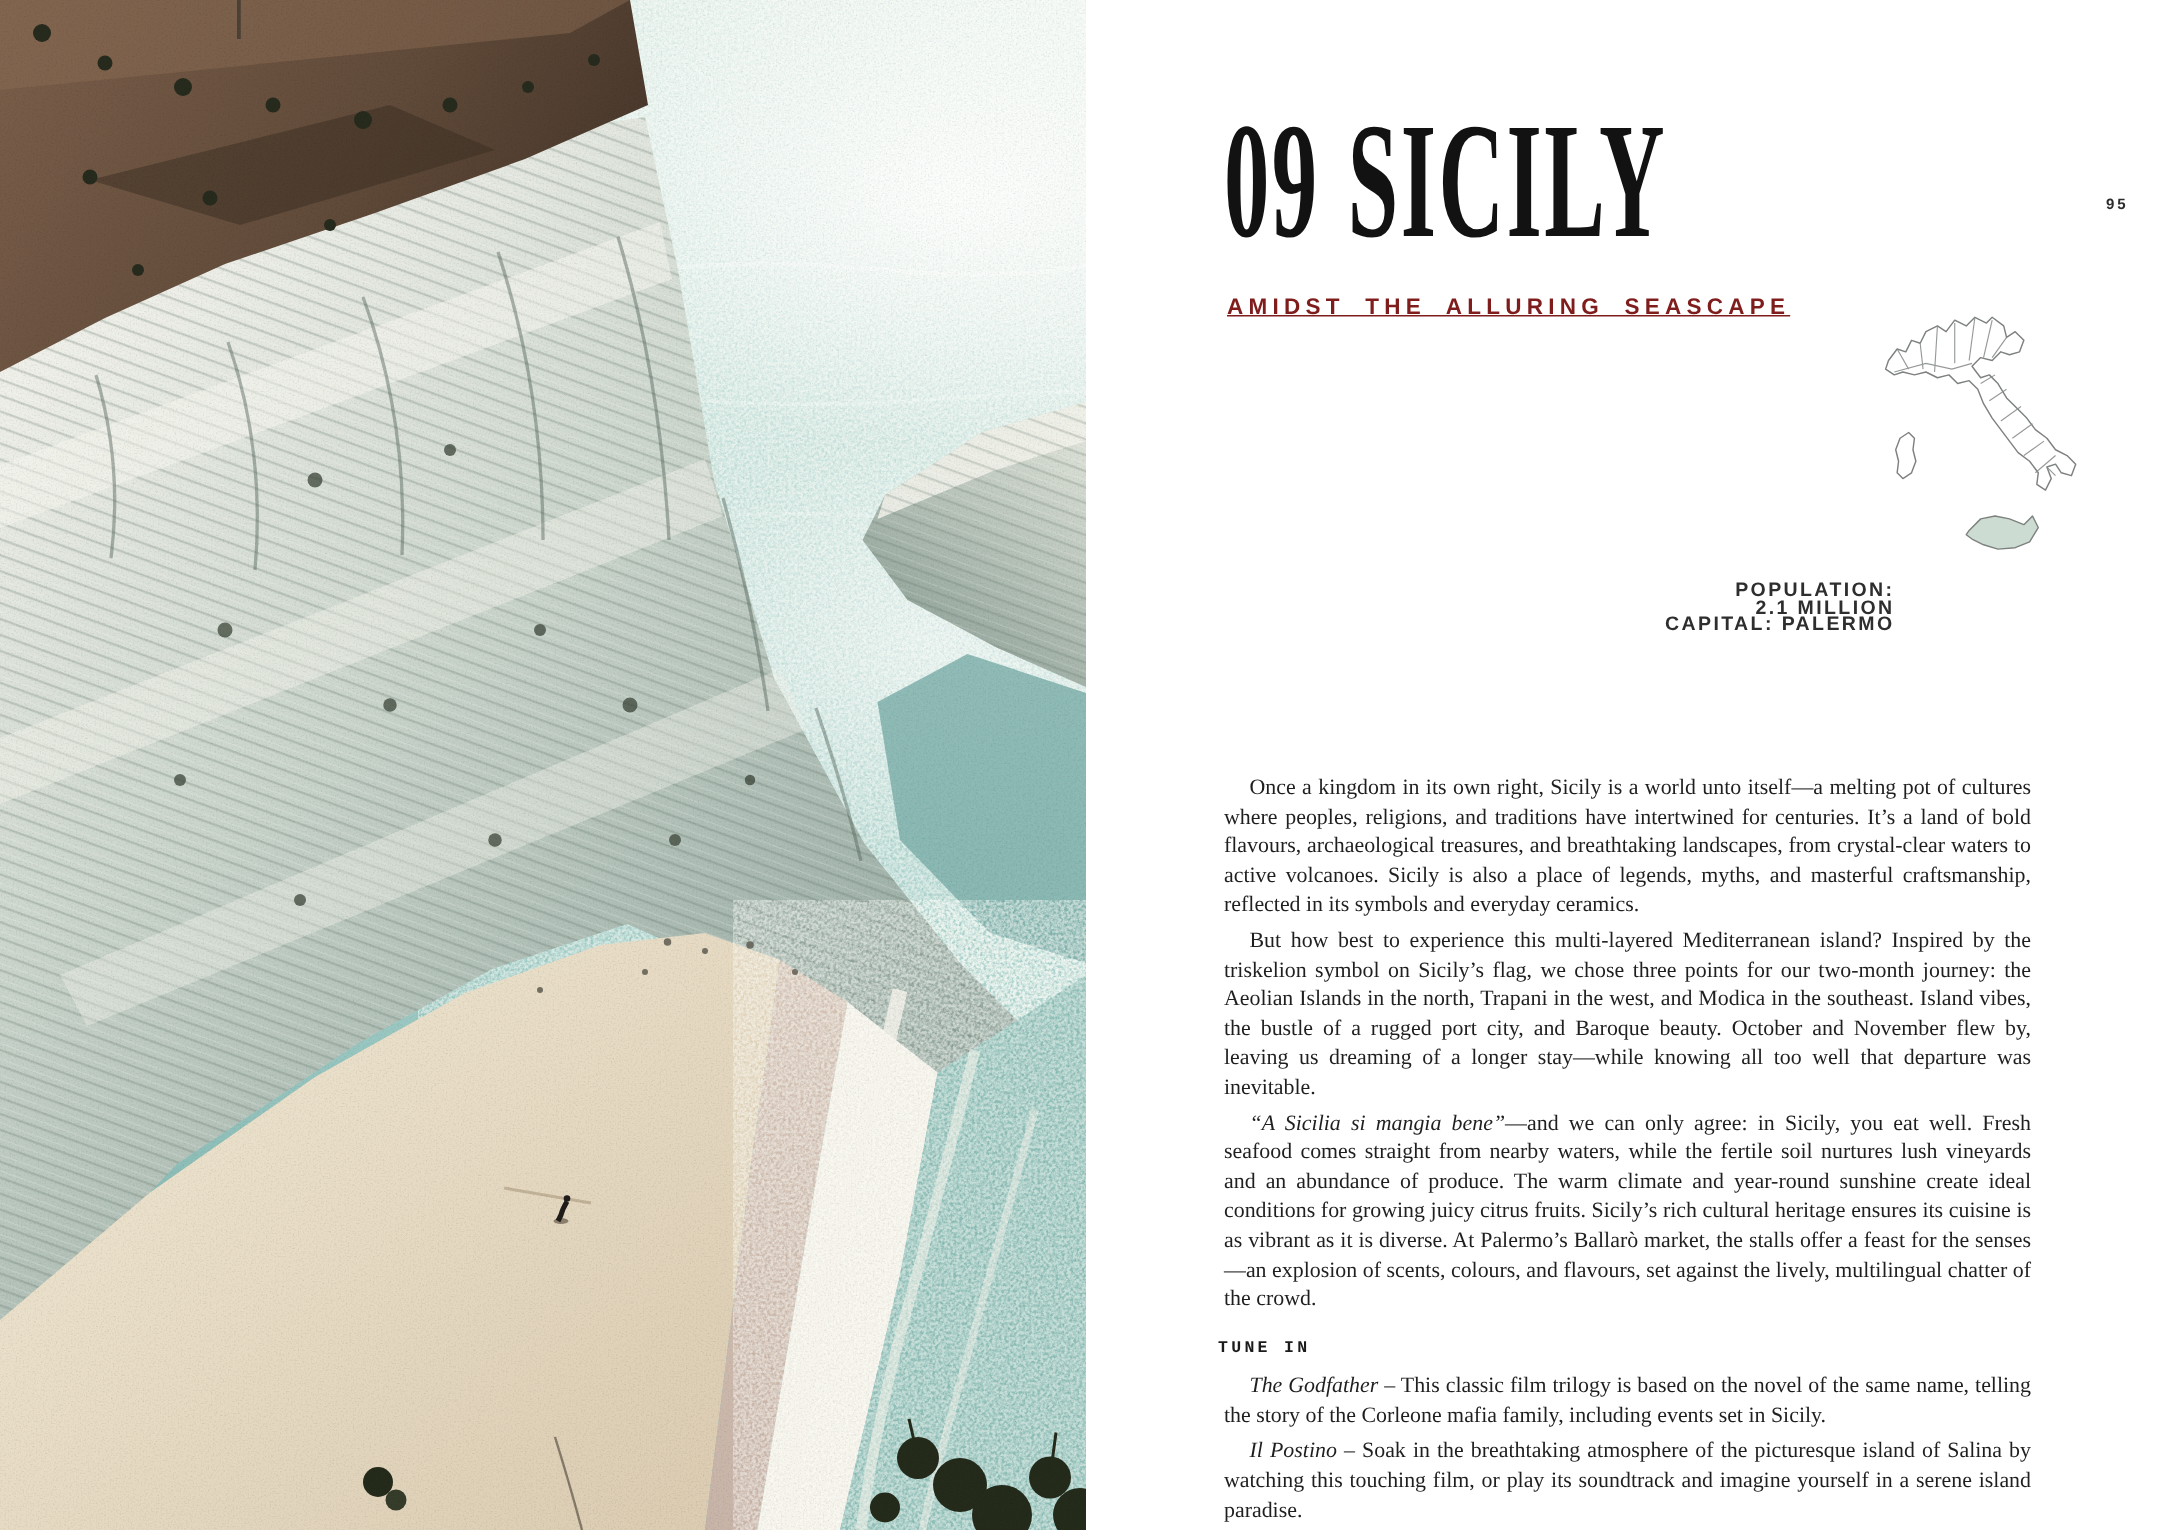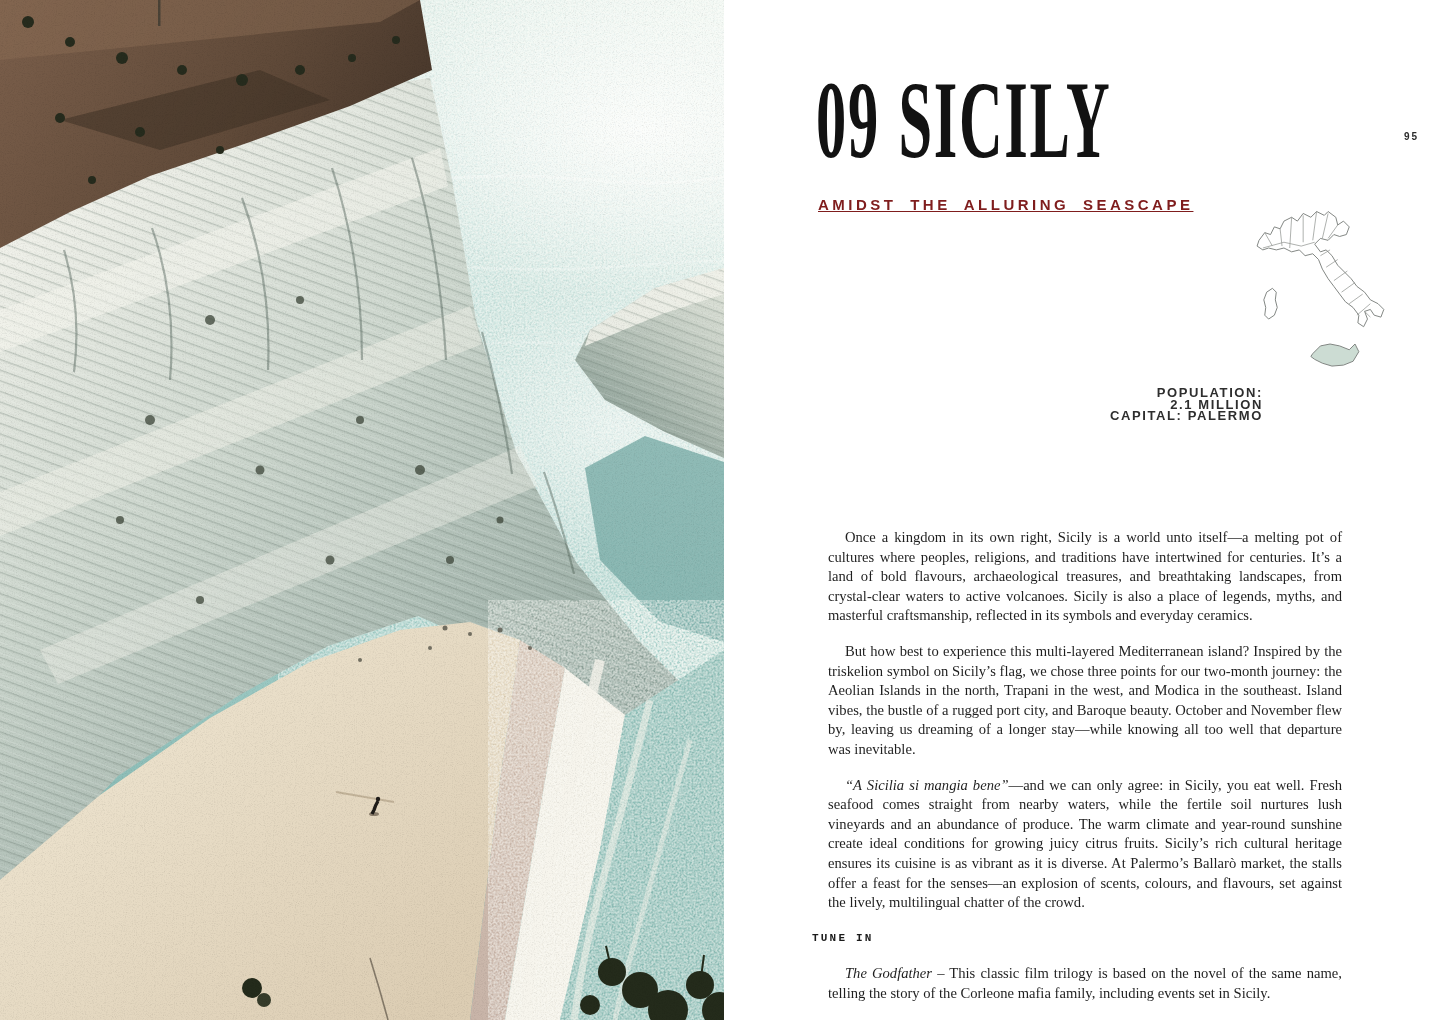--- a/index.html
+++ b/index.html
@@ -18,21 +18,21 @@
   .title .word{margin-left:34px;}
   .subtitle{position:absolute;left:94px;top:196px;margin:0;font-family:"Liberation Sans",sans-serif;
             font-size:15px;font-weight:bold;letter-spacing:3.5px;word-spacing:6px;color:#7f1d1d;text-decoration:underline;}
   .map-block{position:absolute;left:484px;top:200px;width:200px;}
   .map-block svg{display:block;width:170px;height:192px;margin-left:14px;}
   .stats{position:absolute;left:339px;top:387px;width:200px;text-align:right;
          font-family:"Liberation Sans",sans-serif;font-size:13px;font-weight:bold;
          letter-spacing:1.6px;line-height:11.6px;color:#2e2e2e;}
   .bodycopy{position:absolute;left:88px;top:512px;width:546px;font-size:14.6px;
             line-height:19.6px;color:#1f1f1f;text-align:justify;}
-  .bodycopy p{margin:16px;text-indent:17px;}
+  .bodycopy p{margin:4px;text-indent:17px;}
   .bodycopy em{font-style:italic;}
   .tune-heading{margin:13px 0 6px 0;font-family:Liberation Mono, monospace;font-size:11px;
                 font-weight:bold;letter-spacing:2.2px;color:#1b1b1b;}
 </style>
 </head>
 <body>
 
 <div class="spread">
 
   <figure class="photo">
@@ -252,16 +252,17 @@
     </div>
 
     <div class="bodycopy">
       <p><span>Once a kingdom in its own right, Sicily is a world unto itself—a melting pot of cultures where peoples, religions, and traditions have intertwined for centuries. It’s a land of bold flavours, archaeological treasures, and breathtaking landscapes, from crystal-clear waters to active volcanoes. Sicily is also a place of legends, myths, and masterful craftsmanship, reflected in its symbols and everyday ceramics.</span></p>
       <p><span>But how best to experience this multi-layered Mediterranean island? Inspired by the triskelion symbol on Sicily’s flag, we chose three points for our two-month journey: the Aeolian Islands in the north, Trapani in the west, and Modica in the southeast. Island vibes, the bustle of a rugged port city, and Baroque beauty. October and November flew by, leaving us dreaming of a longer stay—while knowing all too well that departure was inevitable.</span></p>
       <p><em>“A Sicilia si mangia bene”</em><span>—and we can only agree: in Sicily, you eat well. Fresh seafood comes straight from nearby waters, while the fertile soil nurtures lush vineyards and an abundance of produce. The warm climate and year-round sunshine create ideal conditions for growing juicy citrus fruits. Sicily’s rich cultural heritage ensures its cuisine is as vibrant as it is diverse. At Palermo’s Ballarò market, the stalls offer a feast for the senses—an explosion of scents, colours, and flavours, set against the lively, multilingual chatter of the crowd.</span></p>
 
       <h3 class="tune-heading">TUNE IN</h3>
 
       <p class="tune-item"><em>The Godfather</em><span> – This classic film trilogy is based on the novel of the same name, telling the story of the Corleone mafia family, including events set in Sicily.</span></p>
+      <p class="tune-item"><em>Il Postino</em><span> – Soak in the breathtaking atmosphere of the picturesque island of Salina by watching this touching film, or play its soundtrack and imagine yourself in a serene island paradise.</span></p>
     </div>
 
   </section>
 </div>
 
 </body></html>

